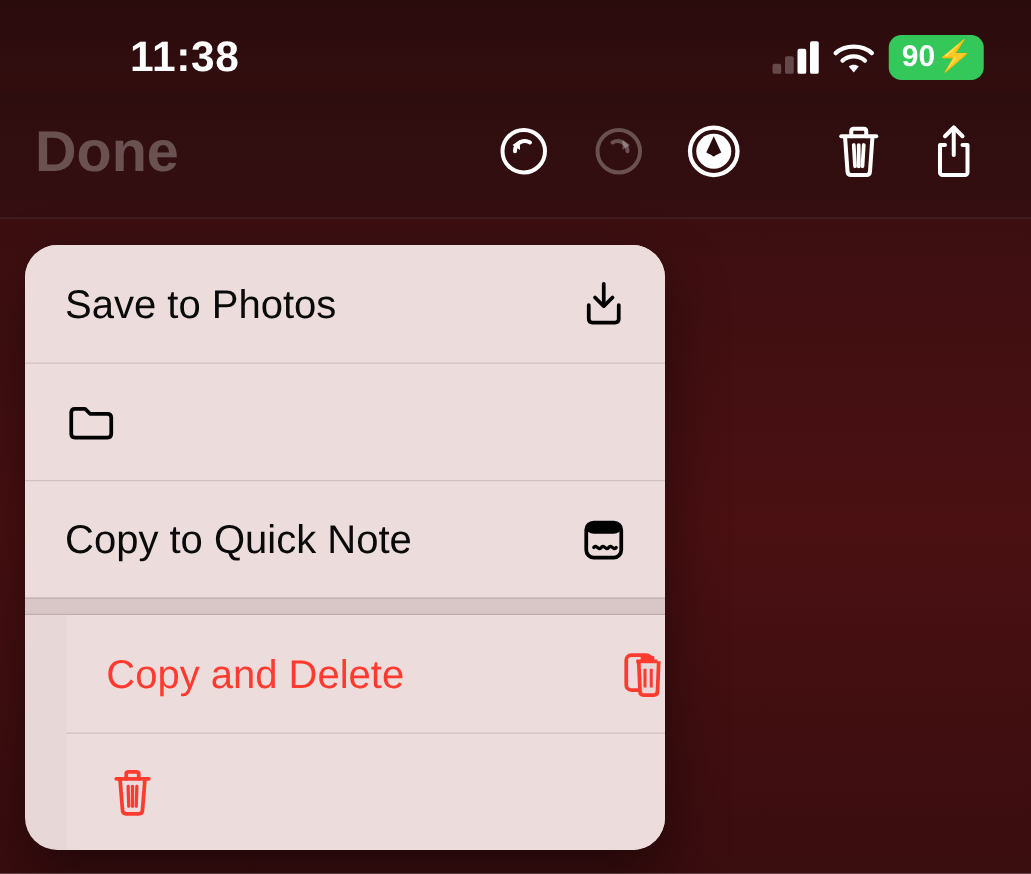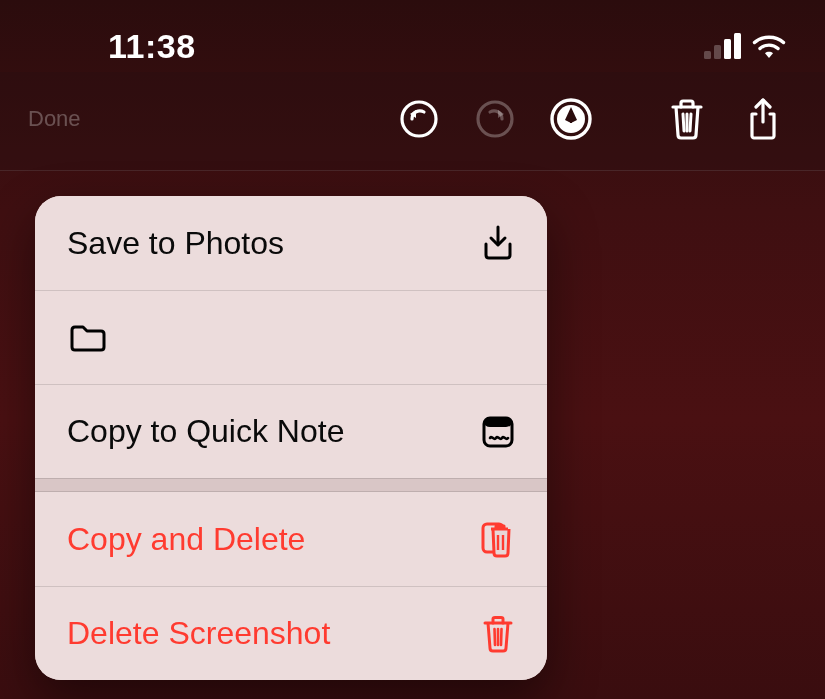--- a/index.html
+++ b/index.html
@@ -9,23 +9,22 @@
     background: linear-gradient(180deg, #2b0c0d 0%, #3f0f11 30%, #4a1012 60%, #3a0d0f 100%);
     color: #fff;
     position: relative;
   }
 
   
   .status-bar {
     display: flex;
     justify-content: space-between;
     align-items: center;
-    padding: 20px 38px 0 17px;
+    padding: 20px 38px 0 54px;
     height: 72px;
-    margin-left: 41px;
   }
   .status-time {
     font-size: 34px;
     font-weight: 600;
     letter-spacing: 0.5px;
     margin-left: 50px;
   }
   .status-right {
     display: flex;
     align-items: center;
@@ -57,22 +56,22 @@
   
   .toolbar {
     display: flex;
     align-items: center;
     padding: 22px 28px 26px 28px;
     border-bottom: 1px solid rgba(255,255,255,0.10);
     gap: 8px;
     background: rgba(40,15,16,0.35);
   }
   .done-btn {
-    font-size: 22px;
-    font-weight: 400;
+    font-size: 46px;
+    font-weight: 700;
     color: rgba(255,255,255,0.28);
     background: none;
     border: none;
   }
   .toolbar-spacer { flex: 1; }
   .toolbar-btn {
     width: 68px;
     height: 50px;
     display: flex;
     align-items: center;
@@ -81,21 +80,21 @@
     border: none;
     color: #fff;
   }
   .toolbar-btn.dim { color: rgba(255,255,255,0.28); }
   .toolbar-btn svg { display:block; }
   .tool-gap { width: 32px; }
 
   
   .menu {
     position: absolute;
-    left: 35px;
+    left: 20px;
     top: 196px;
     width: 512px;
     background: #e8d7d7;
     border-radius: 26px;
     overflow: hidden;
     box-shadow: 0 20px 50px rgba(0,0,0,0.45);
   }
   .menu-item {
     display: flex;
     align-items: center;
@@ -103,21 +102,21 @@
     padding: 0 28px 0 32px;
     height: 94px;
     font-size: 32px;
     color: #0a0a0a;
     background: #ecdcdc;
     border: none;
     width: 100%;
     text-align: left;
   }
   .menu-item + .menu-item { border-top: 1px solid rgba(0,0,0,0.12); }
-  .menu-item.destructive { color: #ff3b30; }
+  .menu-item.destructive { color: #ff3b30; margin-left: 33px; }
   .menu-item .mi-icon { display:flex; align-items:center; justify-content:center; width:42px; height:42px; }
   .menu-group-sep {
     height: 14px;
     background: #d9c6c6;
     border-top: 1px solid rgba(0,0,0,0.12);
     border-bottom: 1px solid rgba(0,0,0,0.12);
   }
 </style>
 </head>
 <body>
@@ -131,20 +130,24 @@
         <span></span>
         <span></span>
     </span>
     <span class="wifi-icon">
       <svg width="36" height="28" viewBox="0 0 36 28">
         <path d="M18 26 L14 21.2 C16.3 19.4 19.7 19.4 22 21.2 Z" fill="#fff"></path>
         <path d="M9 16.5 C14 12 22 12 27 16.5" stroke="#fff" stroke-width="3.4" fill="none" stroke-linecap="round"></path>
         <path d="M3.5 10.5 C11 3.5 25 3.5 32.5 10.5" stroke="#fff" stroke-width="3.4" fill="none" stroke-linecap="round"></path>
       </svg>
     </span>
+    <span class="battery">
+      <span>90</span>
+      <span class="bolt">⚡</span>
+    </span>
   </div>
 </div>
 
 <div class="toolbar">
   <button class="done-btn">Done</button>
   <div class="toolbar-spacer"></div>
 
   <button class="toolbar-btn">
     <span>
       <svg width="42" height="42" viewBox="0 0 42 42">
@@ -242,21 +245,20 @@
       <svg width="40" height="42" viewBox="0 0 40 42">
         <rect x="5" y="6" width="20" height="28" rx="4" stroke="#ff3b30" stroke-width="3" fill="none"></rect>
         <path d="M13 11 H30 M18 11 V8 H26 V11 M15 11 L16 35 C16 37 17 38 19 38 H27 C29 38 30 37 30 35 L31 11" stroke="#ff3b30" stroke-width="3" fill="#e8d7d7" stroke-linejoin="round"></path>
         <line x1="20" y1="17" x2="20" y2="32" stroke="#ff3b30" stroke-width="2.4"></line>
         <line x1="25" y1="17" x2="25" y2="32" stroke="#ff3b30" stroke-width="2.4"></line>
       </svg>
     </span>
   </button>
 
   <button class="menu-item destructive">
-    <span>Delete Screenshot</span>
     <span class="mi-icon">
       <svg width="36" height="40" viewBox="0 0 36 40">
         <path d="M5 9 H31" stroke="#ff3b30" stroke-width="3" stroke-linecap="round"></path>
         <path d="M13 9 V5 C13 4 14 3.5 15 3.5 H21 C22 3.5 23 4 23 5 V9" stroke="#ff3b30" stroke-width="3" fill="none" stroke-linecap="round"></path>
         <path d="M8 9 L10 34 C10 36 11 37 13 37 H23 C25 37 26 36 26 34 L28 9" stroke="#ff3b30" stroke-width="3" fill="none" stroke-linejoin="round"></path>
         <line x1="14.5" y1="15" x2="15" y2="31" stroke="#ff3b30" stroke-width="2.6" stroke-linecap="round"></line>
         <line x1="18" y1="15" x2="18" y2="31" stroke="#ff3b30" stroke-width="2.6" stroke-linecap="round"></line>
         <line x1="21.5" y1="15" x2="21" y2="31" stroke="#ff3b30" stroke-width="2.6" stroke-linecap="round"></line>
       </svg>
     </span>

